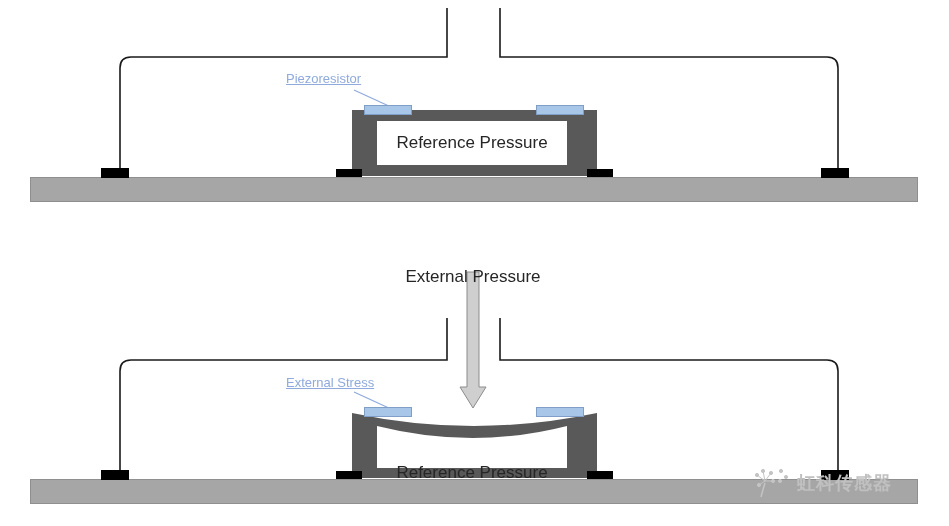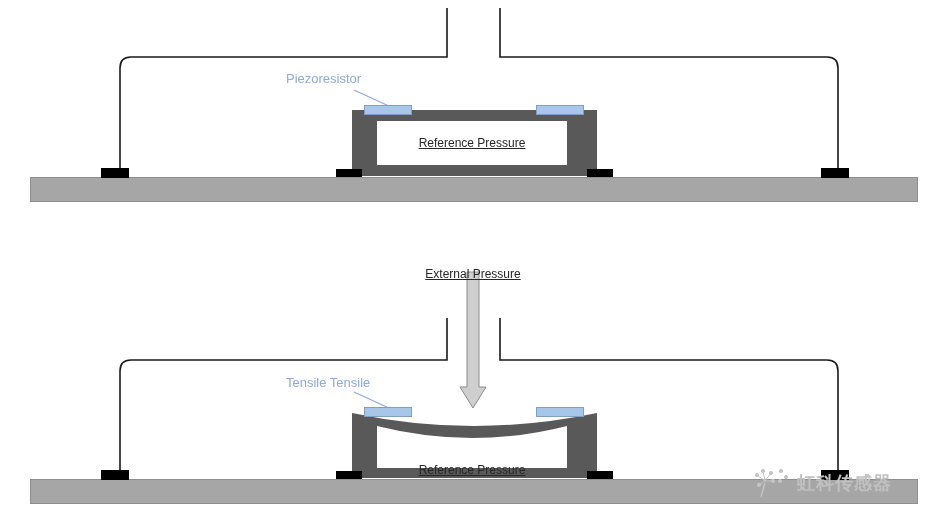--- a/index.html
+++ b/index.html
@@ -10,31 +10,31 @@
   .abs{position:absolute;}
   .substrate{
     background:var(--substrate,#a6a6a6);
     border:1px solid #8f8f8f;box-sizing:border-box;z-index:1;
   }
   .die{background:var(--die,#595959);z-index:2;}
   .cavity{
     background:#ffffff;z-index:2;display:flex;align-items:center;justify-content:center;
   }
   .cavity-label,.center-label{
-    color:var(--text-dark,#262626);font-size:12px;white-space:nowrap;text-decoration:underline;
+    color:var(--text-dark,#262626);font-size:17px;white-space:nowrap;
   }
   .overlay{position:absolute;left:0;top:0;z-index:3;}
   .pad-blue{
     background:var(--pad-blue,#a8c6e8);
     border:1px solid var(--pad-blue-border,#7f9fc6);
     box-sizing:border-box;z-index:4;
   }
   .pad-black{background:#000;z-index:4;}
   .blue-label{
-    color:var(--label-blue,#8faadc);font-size:13px;white-space:nowrap;z-index:4;
+    color:var(--label-blue,#8faadc);font-size:13px;white-space:nowrap;z-index:4;text-decoration:underline;
   }
   .center-label{text-align:center;z-index:4;margin-top:19px;}
   .wire{fill:none;stroke:var(--wire,#1a1a1a);stroke-width:1.6;}
   .pointer{fill:none;stroke:var(--label-blue,#8faadc);stroke-width:1.2;}
   .arrow{fill:var(--arrow-fill,#cfcfcf);stroke:var(--arrow-stroke,#8c8c8c);stroke-width:1;}
   .die-shape{fill:var(--die,#595959);}
   .cavity-shape{fill:#ffffff;}
   .watermark{
     display:flex;align-items:center;gap:4px;z-index:5;
   }
@@ -85,21 +85,21 @@
 
   <div class="abs pad-black" style="left:336px;top:471px;width:26px;height:8px;"></div>
   <div class="abs pad-black" style="left:587px;top:471px;width:26px;height:8px;"></div>
   <div class="abs pad-black" style="left:101px;top:470px;width:28px;height:10px;"></div>
   <div class="abs pad-black" style="left:821px;top:470px;width:28px;height:10px;"></div>
 
   <div class="abs blue-label" style="left:286px;top:71px;">Piezoresistor</div>
 
   <div class="abs center-label" style="left:373px;top:248px;width:200px;">External Pressure</div>
 
-  <div class="abs blue-label" style="left:286px;top:375px;">Tensile Tensile</div>
+  <div class="abs blue-label" style="left:286px;top:375px;">External Stress</div>
 
   <div class="abs center-label" style="left:377px;top:444px;width:190px;">Reference Pressure</div>
 
   <div class="abs watermark" style="left:753px;top:465px;">
     <svg width="40" height="36" viewBox="0 0 40 36">
       <g stroke="#c4c4c4" fill="#c4c4c4">
         <path d="M8,32 Q10,24 12,18" fill="none" stroke-width="1.5"></path>
         <g stroke-width="1">
           <line x1="12" y1="16" x2="4" y2="10"></line>
           <line x1="12" y1="16" x2="10" y2="6"></line>

